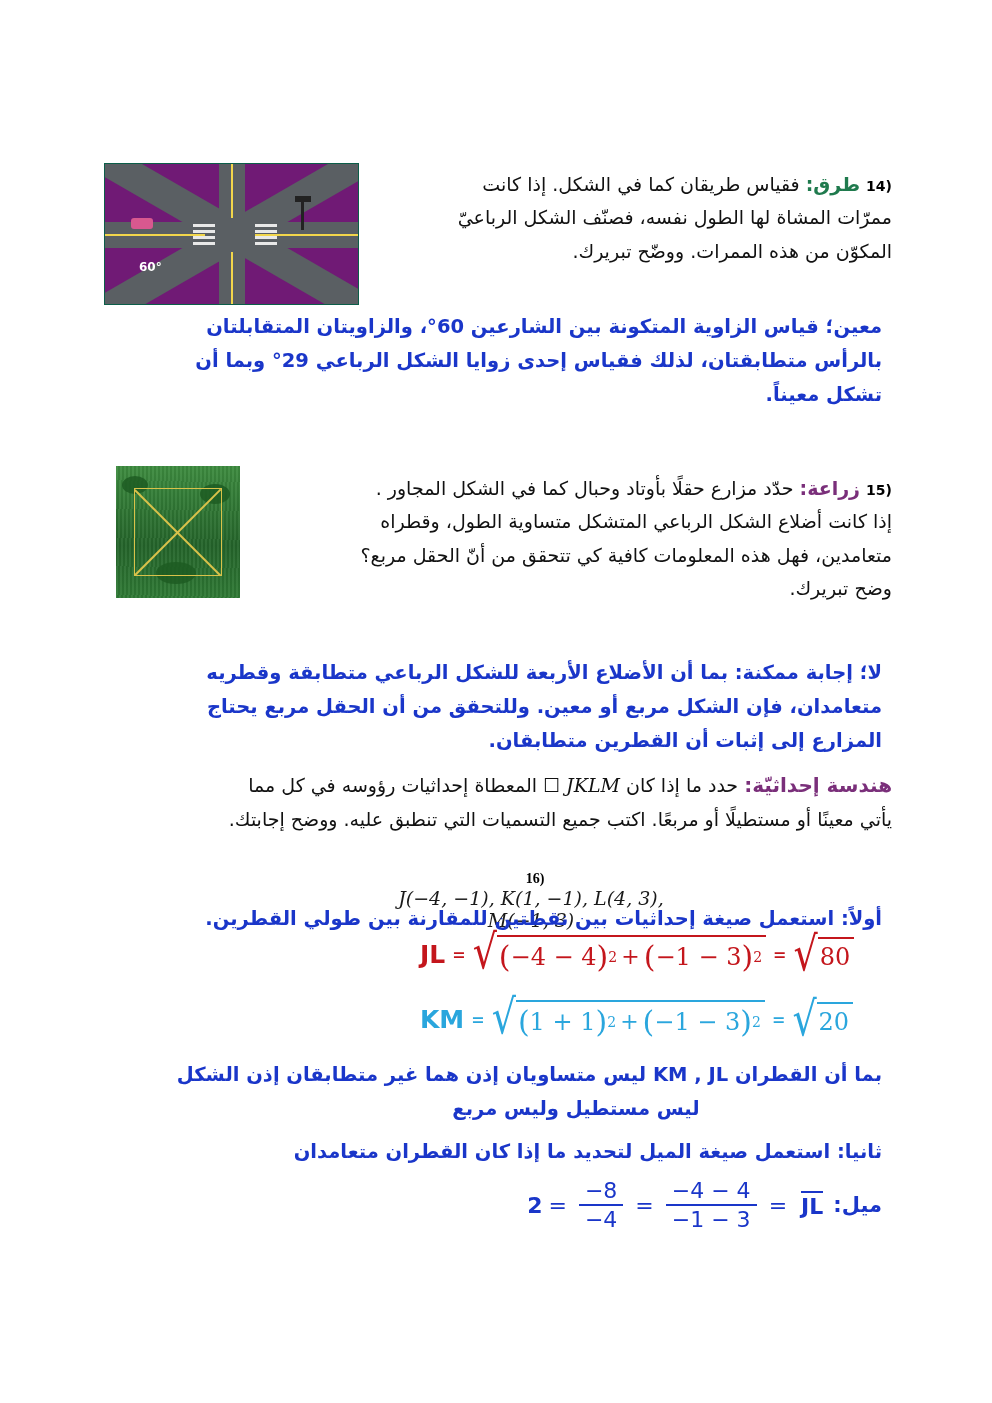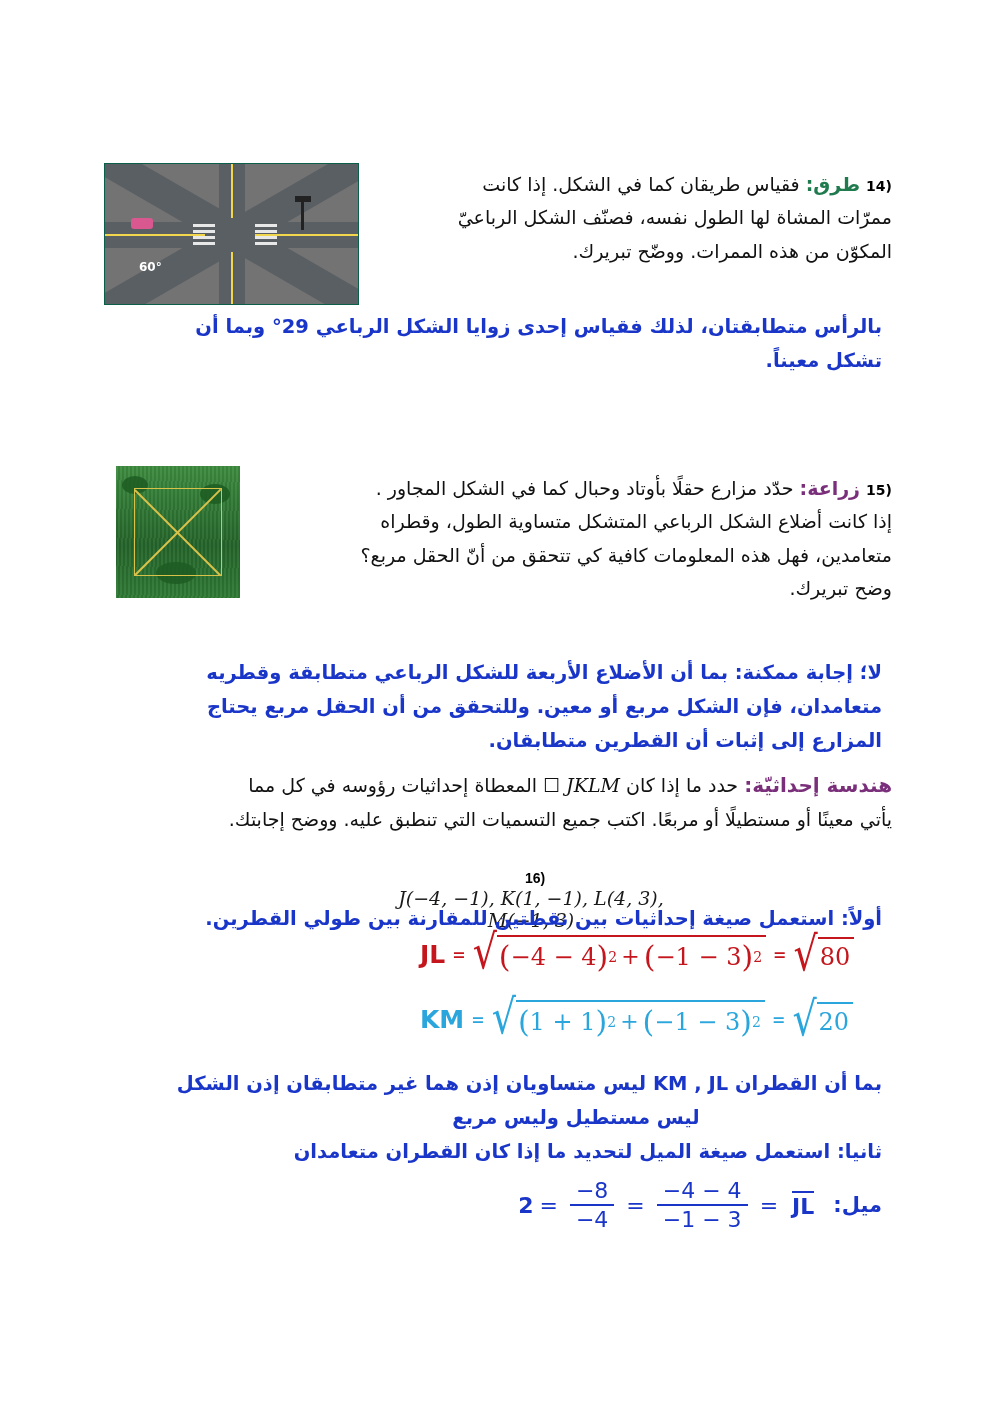--- a/index.html
+++ b/index.html
@@ -25,21 +25,21 @@
   }
   .answer-ar {
     font-size:19.5px; line-height:1.75; font-weight:bold;
     color:#1a36c9; text-align:right;
     font-family:"DejaVu Sans", sans-serif;
   }
 
   
   .fig14 {
     position:absolute; left:104px; top:163px; width:253px; height:140px;
-    background:#737373; overflow:hidden; border:1px solid #0b5e49;
+    background:#701a75; overflow:hidden; border:1px solid #0b5e49;
   }
   .fig14 .road {
     position:absolute; background:#5a5f63;
   }
   .fig14 .road.h {
     left:-30px; top:58px; width:320px; height:26px;
   }
   .fig14 .road.v {
     left:114px; top:-30px; width:26px; height:200px;
   }
@@ -168,20 +168,21 @@
     <div class="body-ar">
       <span class="q-num">(14</span>
       <span class="kw-green">طرق:</span>
       <span>فقياس طريقان كما في الشكل. إذا كانت</span>
     </div>
     <div class="body-ar">ممرّات المشاة لها الطول نفسه، فصنّف الشكل الرباعيّ</div>
     <div class="body-ar">المكوّن من هذه الممرات. ووضّح تبريرك.</div>
   </div>
 
   <div class="blk" style="left:170px; top:310px; width:712px;">
+    <div class="answer-ar">معين؛ قياس الزاوية المتكونة بين الشارعين 60°، والزاويتان المتقابلتان</div>
     <div class="answer-ar">بالرأس متطابقتان، لذلك فقياس إحدى زوايا الشكل الرباعي 29° وبما أن</div>
     <div class="answer-ar">تشكل معيناً.</div>
   </div>
 
   <div class="fig15">
     <div class="grass"></div>
     <div class="bush" style="left:6px; top:10px; width:26px; height:18px;"></div>
     <div class="bush" style="left:84px; top:18px; width:30px; height:20px;"></div>
     <div class="bush" style="left:40px; top:96px; width:40px; height:22px;"></div>
     <div class="quad"></div>
@@ -211,21 +212,21 @@
       <span class="kw-purple" style="font-size:20px;">هندسة إحداثيّة:</span>
       <span>حدد ما إذا كان</span>
       <span style="font-family:'DejaVu Serif',serif; font-style:italic;">JKLM</span>
       <span style="font-family:'DejaVu Sans',sans-serif;">☐</span>
       <span>المعطاة إحداثيات رؤوسه في كل مما</span>
     </div>
     <div class="body-ar">يأتي معينًا أو مستطيلًا أو مربعًا. اكتب جميع التسميات التي تنطبق عليه. ووضح إجابتك.</div>
   </div>
 
   <div class="blk" style="left:370px; top:868px; width:330px; text-align:center;">
-    <span class="q-num" style="font-family:Liberation Sans, sans-serif;">(16</span>
+    <span class="q-num" style="font-family:Liberation Serif, serif;">(16</span>
     <span style="display:inline-block; direction:ltr; font-family:'DejaVu Serif',serif; font-style:italic; font-size:19px; margin-right:8px;">J(−4, −1), K(1, −1), L(4, 3), M(−1, 3)</span>
   </div>
 
   <div class="blk" style="left:176px; top:902px; width:706px;">
     <div class="answer-ar">أولاً: استعمل صيغة إحداثيات بين نقطتين للمقارنة بين طولي القطرين.</div>
   </div>
 
   <div class="math ink-red" style="left:420px; top:935px;">
     <div class="mrow">
       <span class="var-red" style="font-size:25px;">JL</span>
@@ -278,33 +279,33 @@
         <span class="under">
             <span>20</span>
           </span>
       </span>
     </div>
   </div>
 
   <div class="blk" style="left:150px; top:1058px; width:732px;">
     <div class="answer-ar">
       <span>بما أن القطران</span>
-      <span style="direction:ltr; display:inline-block; font-family:'DejaVu Sans',sans-serif;margin-top:9px;">KM , JL</span>
+      <span style="direction:ltr; display:inline-block; font-family:'DejaVu Sans',sans-serif;">KM , JL</span>
       <span>ليس متساويان إذن هما غير متطابقان إذن الشكل</span>
     </div>
     <div class="answer-ar" style="text-align:center; padding-left:120px;">ليس مستطيل وليس مربع</div>
   </div>
 
   <div class="blk" style="left:286px; top:1135px; width:596px;">
     <div class="answer-ar">ثانيا: استعمل صيغة الميل لتحديد ما إذا كان القطران متعامدان</div>
   </div>
 
   <div class="blk" style="left:540px; top:1178px; width:342px;">
     <div class="mrow ink-blue" style="justify-content:flex-start; direction:rtl; font-family:'DejaVu Sans',sans-serif;">
-      <span class="answer-ar" style="font-size:21px; margin-left:19px;">ميل:</span>
+      <span class="answer-ar" style="font-size:21px; margin-left:10px;">ميل:</span>
       <span class="overline" style="font-size:22px; font-weight:bold; direction:ltr; margin-left:8px;">JL</span>
       <span style="font-size:22px; margin:0 6px;">=</span>
       <span class="frac" style="direction:ltr;">
         <span class="num">−4 − 4</span>
         <span class="den">−1 − 3</span>
       </span>
       <span style="font-size:22px; margin:0 6px;">=</span>
       <span class="frac" style="direction:ltr;">
         <span class="num">−8</span>
         <span class="den">−4</span>

